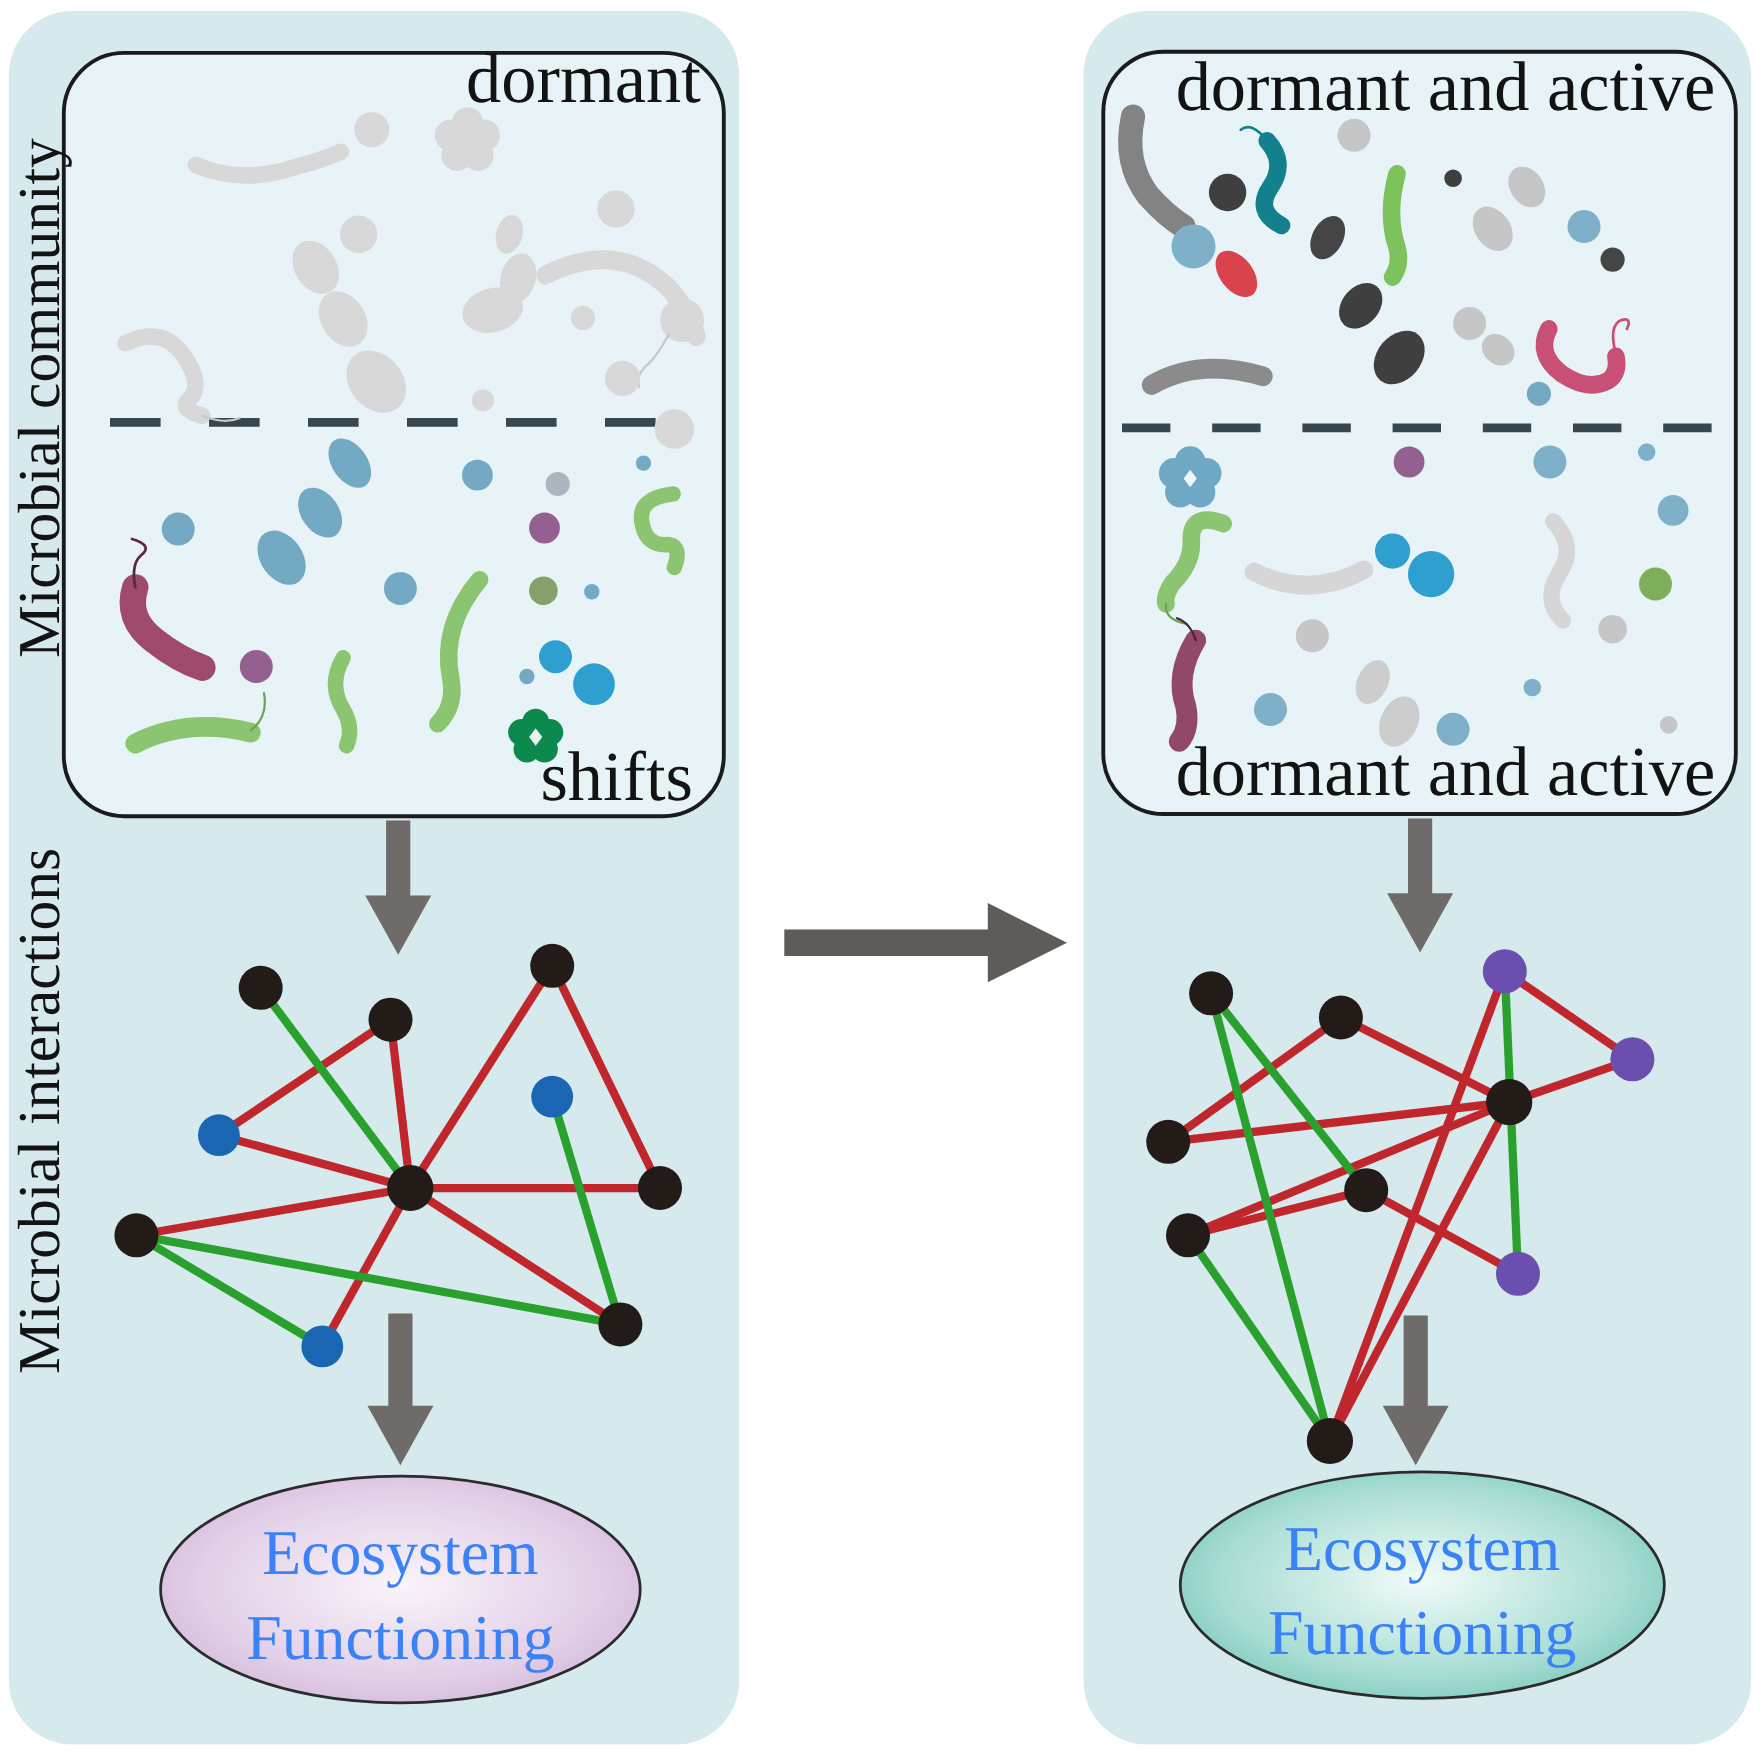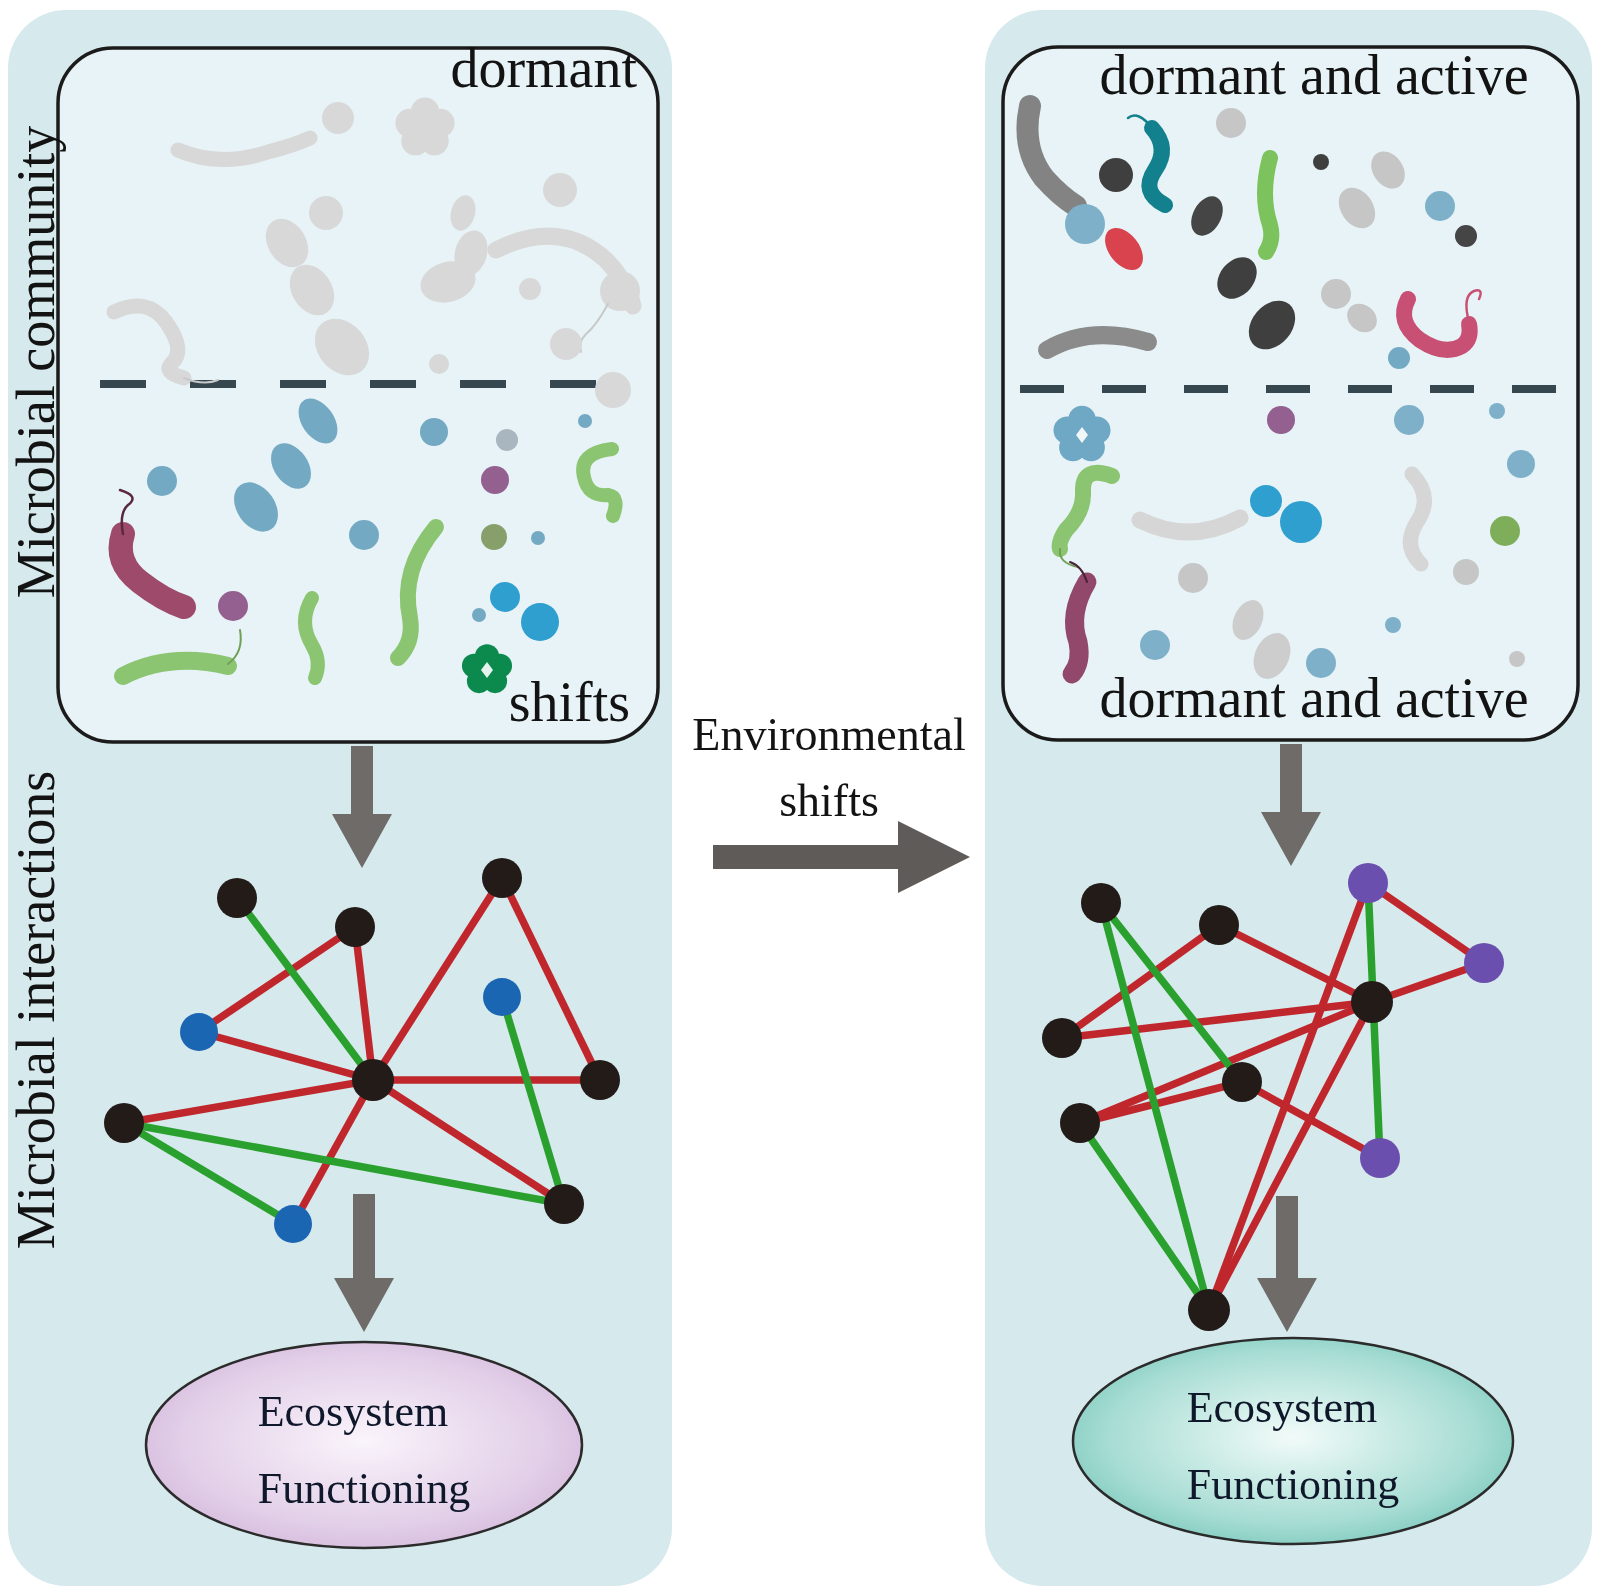--- a/index.html
+++ b/index.html
@@ -3,31 +3,31 @@
 <meta charset="utf-8">
 <style>
   html,body{margin:0;padding:0;background:#ffffff;}
   .stage{position:relative;width:1600px;height:1594px;background:#ffffff;overflow:hidden;
          font-family:"Liberation Serif","DejaVu Serif",serif;}
   .panel{position:absolute;border-radius:58px;}
   #panel-left{left:8px;top:10px;width:664px;height:1576px;}
   #panel-right{left:985px;top:10px;width:607px;height:1576px;}
   #art{position:absolute;left:0;top:0;width:1600px;height:1594px;}
   .lbl{position:absolute;color:#131313;white-space:nowrap;line-height:1;}
-  .box-title{font-size:56px;text-align:center;}
+  .box-title{font-size:64px;text-align:center;}
   #lbl-dormant{top:40px;right:963px;}
   #lbl-active{top:674px;right:970px;}
   #lbl-rtop{top:47px;left:1314px;transform:translateX(-50%);}
   #lbl-rbottom{top:670px;left:1314px;transform:translateX(-50%);}
   .vlabel{font-size:54px;transform:translate(-50%,-50%) rotate(-90deg);}
   #lbl-community{left:36px;top:362px;}
   #lbl-interactions{left:36px;top:1010px;}
   #lbl-env{top:702px;left:829px;transform:translateX(-50%);font-size:46px;line-height:66px;text-align:center;}
-  .ell-label{position:absolute;transform:translate(-50%,-50%);font-size:44px;line-height:77px;
-             text-align:left;color:#0f172a;white-space:nowrap;}
+  .ell-label{position:absolute;transform:translate(-50%,-50%);font-size:58px;line-height:77px;
+             text-align:center;color:#3b82f6;white-space:nowrap;}
   #lbl-ell-left{left:364px;top:1450px;}
   #lbl-ell-right{left:1293px;top:1446px;}
 </style>
 </head>
 <body>
 
 <div class="stage">
   <div class="panel" id="panel-left" style="background: rgb(214, 233, 237);"></div>
   <div class="panel" id="panel-right" style="background: rgb(214, 233, 237);"></div>
 
@@ -229,24 +229,20 @@
   </svg>
 
   <div class="lbl vlabel" id="lbl-community">Microbial community</div>
   <div class="lbl vlabel" id="lbl-interactions">Microbial interactions</div>
 
   <div class="lbl box-title" id="lbl-dormant">dormant</div>
   <div class="lbl box-title" id="lbl-active">shifts</div>
   <div class="lbl box-title" id="lbl-rtop">dormant and active</div>
   <div class="lbl box-title" id="lbl-rbottom">dormant and active</div>
 
-  <div class="lbl" id="lbl-env">
-    <div>Environmental</div>
-    <div>shifts</div>
-  </div>
 
   <div class="ell-label" id="lbl-ell-left">
     <div>Ecosystem</div>
     <div>Functioning</div>
   </div>
   <div class="ell-label" id="lbl-ell-right">
     <div>Ecosystem</div>
     <div>Functioning</div>
   </div>
 </div>

